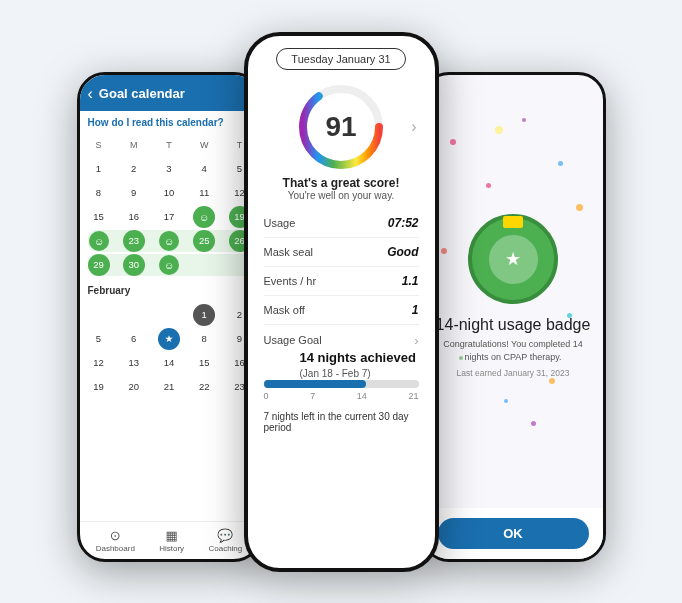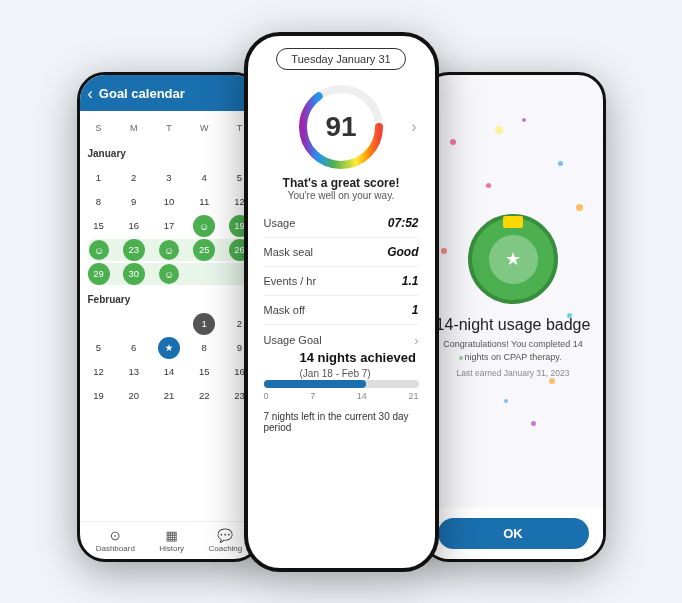--- a/index.html
+++ b/index.html
@@ -401,32 +401,30 @@
 <body>
 
 <div class="scene">
 
   <div class="phone phone-left">
     <div class="phone-header">
       <span class="back-arrow">‹</span>
       <span class="title">Goal calendar</span>
     </div>
     <div class="calendar-body">
+      <div class="how-to-read">How do I read this calendar?</div>
 
       <div class="cal-row">
         <span class="cal-cell header-day">S</span>
         <span class="cal-cell header-day">M</span>
         <span class="cal-cell header-day">T</span>
         <span class="cal-cell header-day">W</span>
         <span class="cal-cell header-day">T</span>
       </div>
 
-      <div class="cal-row month-row">
-        <span class="cal-cell month-label">January</span>
-      </div>
 
       <div class="cal-row">
         <span class="cal-cell">1</span>
         <span class="cal-cell">2</span>
         <span class="cal-cell">3</span>
         <span class="cal-cell">4</span>
         <span class="cal-cell">5</span>
       </div>
       <div class="cal-row">
         <span class="cal-cell">8</span>

